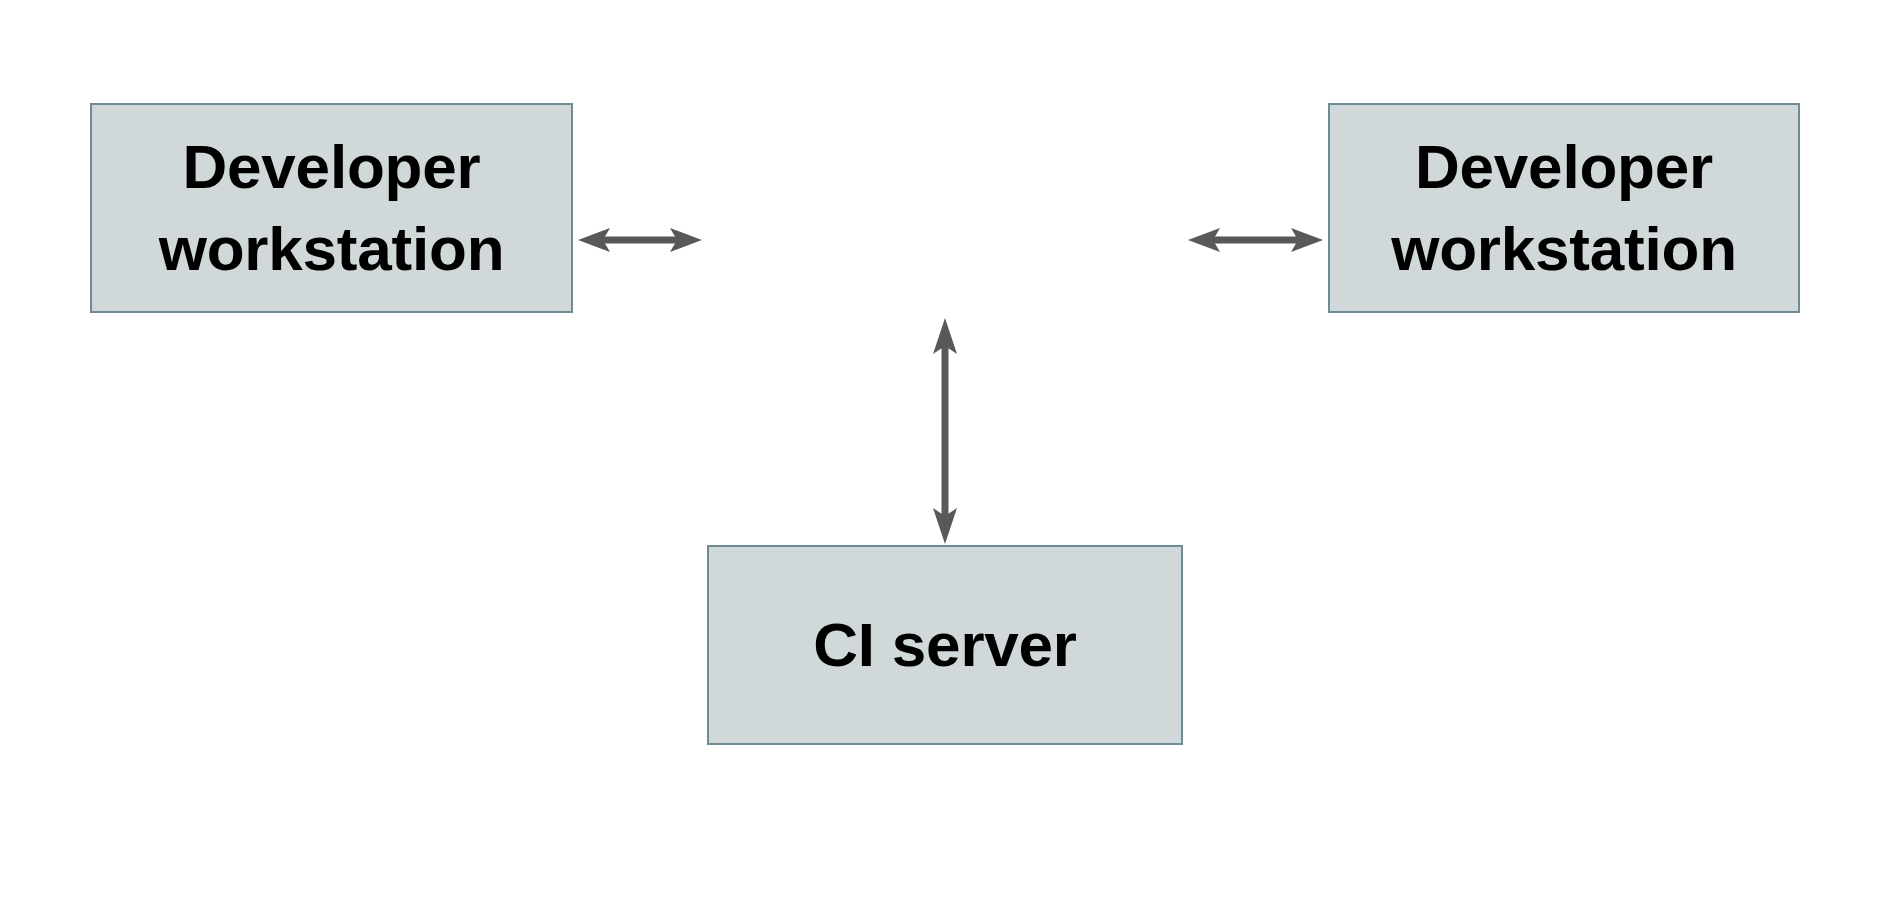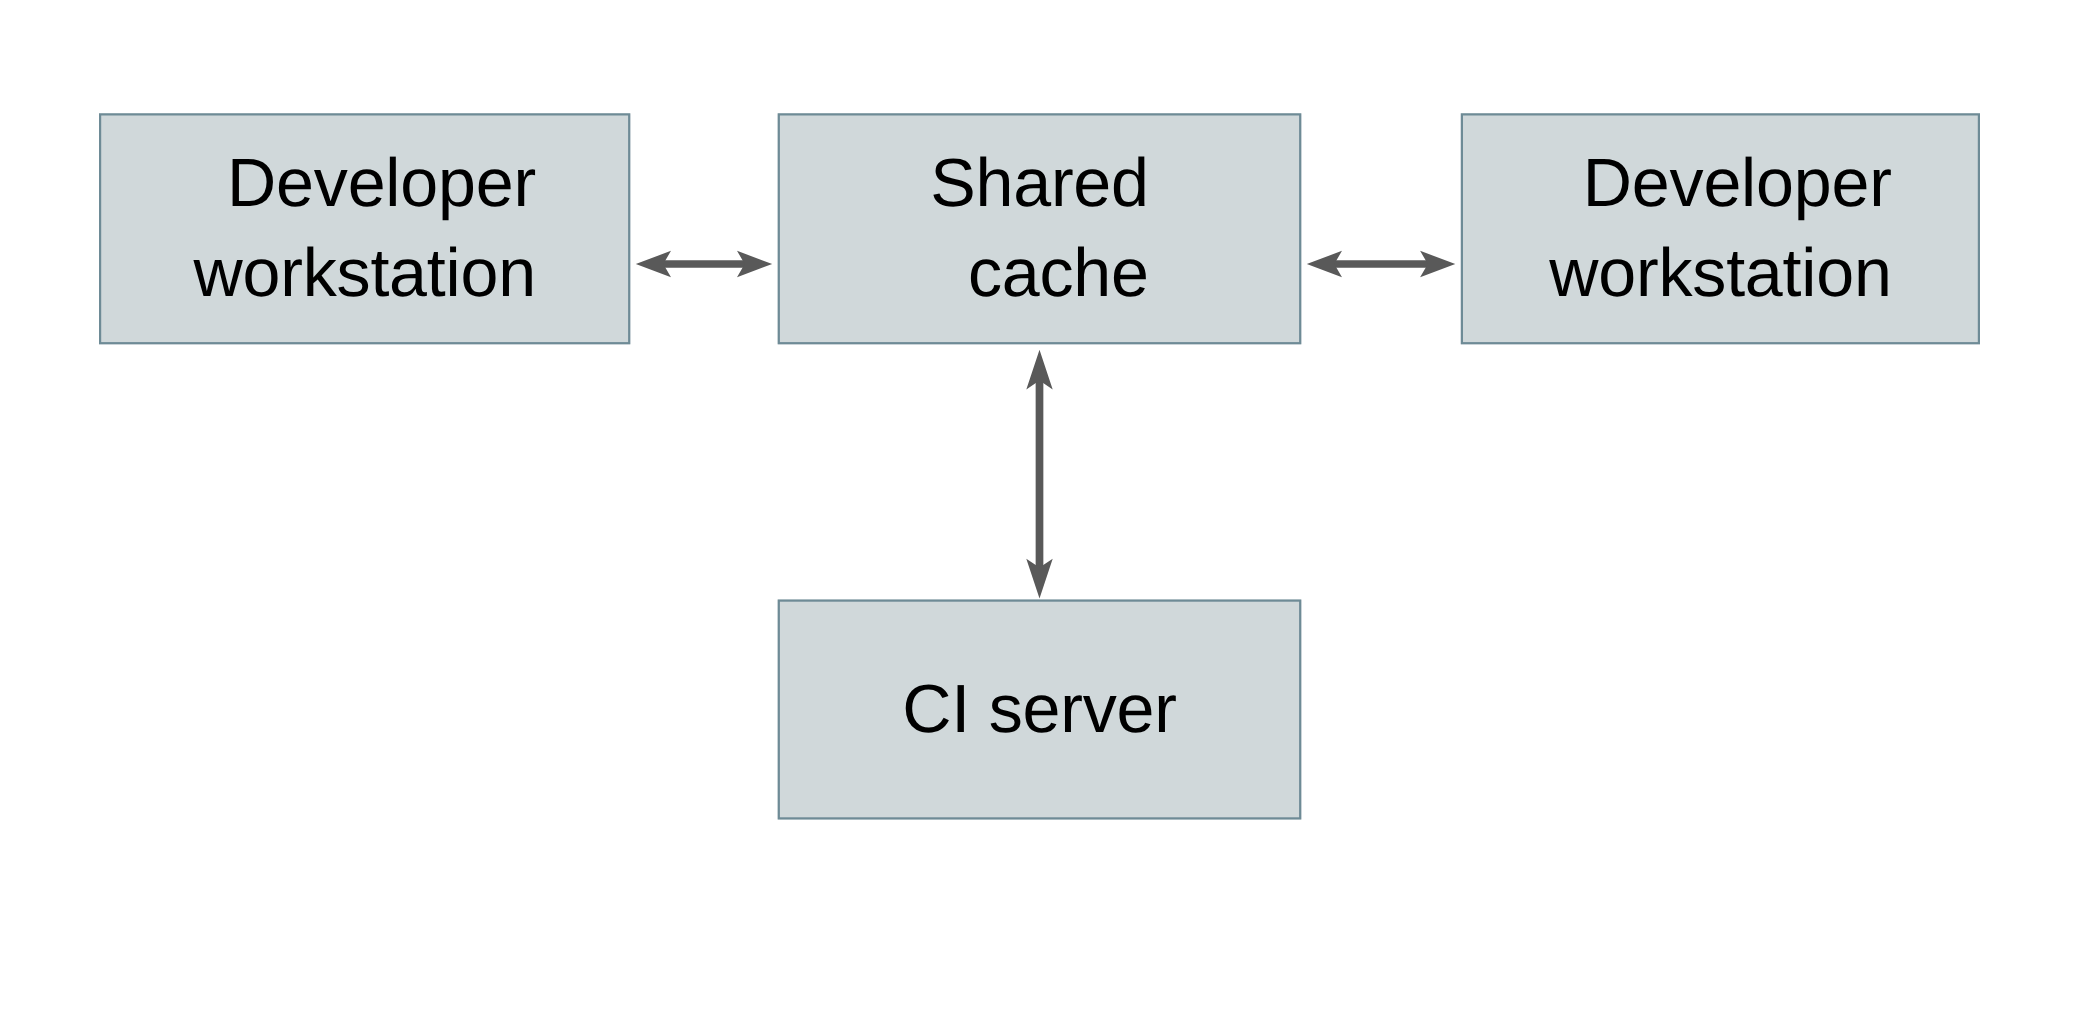--- a/index.html
+++ b/index.html
@@ -25,26 +25,25 @@
     border: 2px solid #6e8b96;
     display: flex;
     align-items: center;
     justify-content: center;
     text-align: center;
   }
   .node-label {
     color: #000000;
     font-family: "Liberation Sans", sans-serif;
     font-size: 62px;
-    font-weight: 400;
+    font-weight: 700;
     line-height: 1.32;
     letter-spacing: -0.2px;
     white-space: pre-line;
     padding: 0 10px;
-    text-align: right;
   }
   .node-label.single {
     line-height: 1.1;
   }
   .connector {
     position: absolute;
     pointer-events: none;
   }
   .connector svg {
     display: block;
@@ -54,24 +53,20 @@
 </head>
 <body>
 
 <div id="diagram-canvas">
 
   <div class="node" style="left:90px; top:103px; width:483px; height:210px;">
     <span class="node-label">Developer
 workstation</span>
   </div>
 
-  <div class="node" style="left:707px; top:103px; width:476px; height:210px;">
-    <span class="node-label">Shared
-cache</span>
-  </div>
 
   <div class="node" style="left:1328px; top:103px; width:472px; height:210px;">
     <span class="node-label">Developer
 workstation</span>
   </div>
 
   <div class="node" style="left:707px; top:545px; width:476px; height:200px;">
     <span class="node-label single">CI server</span>
   </div>
 

